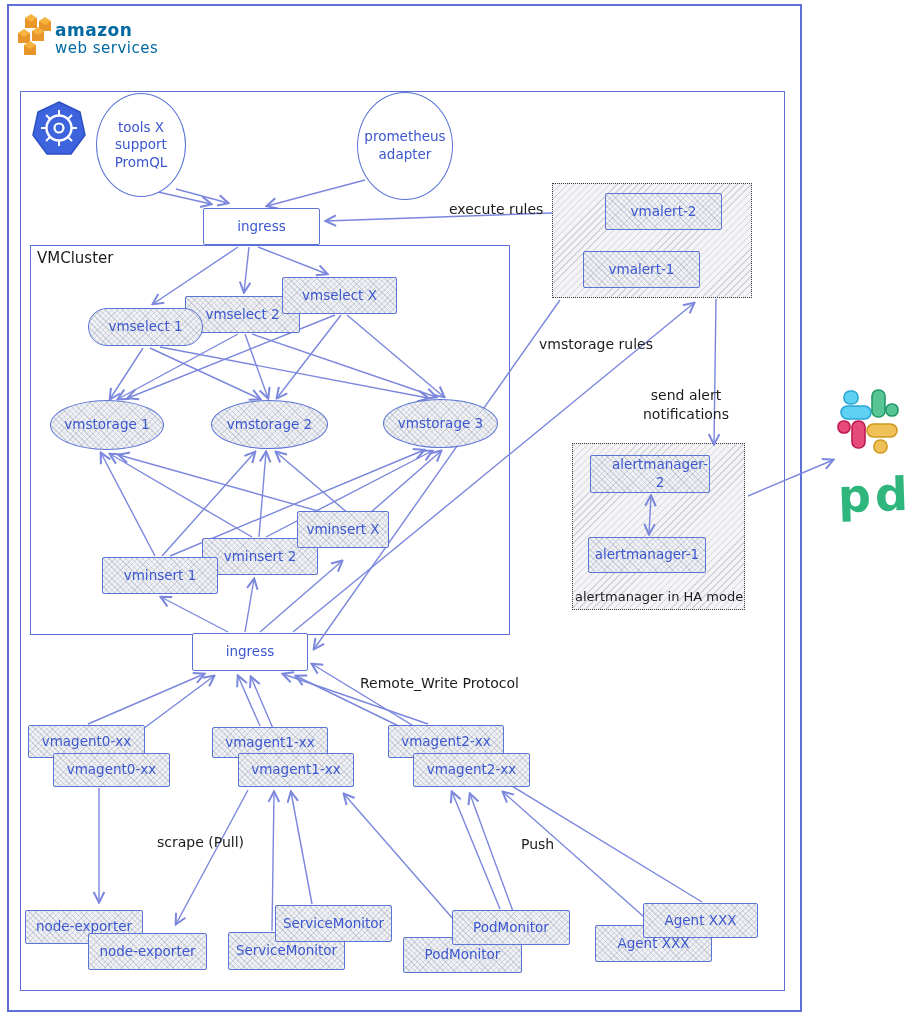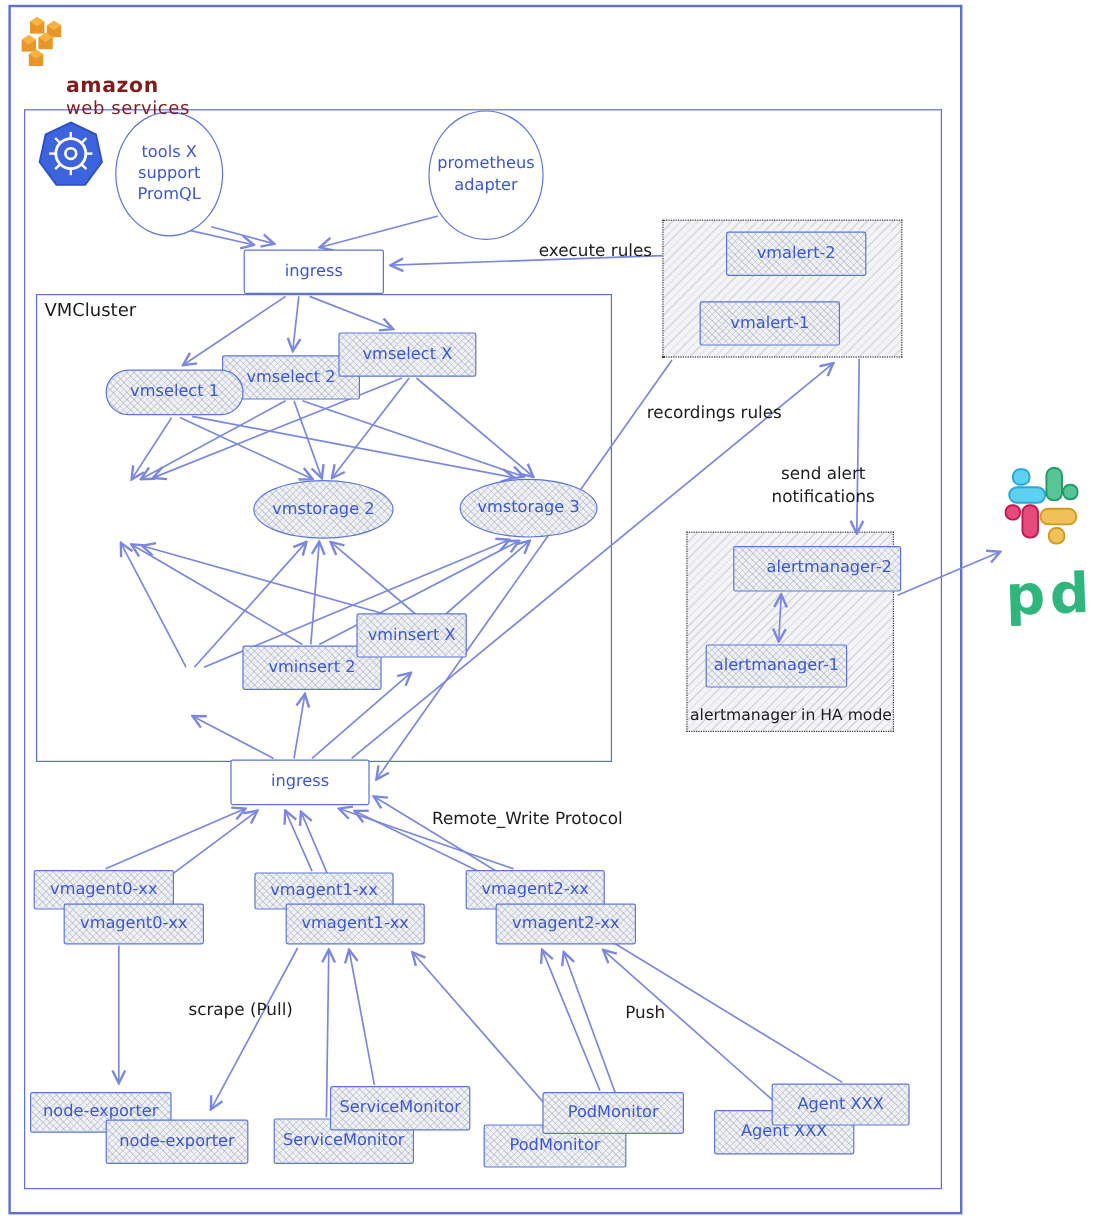--- a/index.html
+++ b/index.html
@@ -14,21 +14,21 @@
   .node{position:absolute;box-sizing:border-box;display:flex;align-items:center;justify-content:center;
     text-align:center;border:1.6px solid #5b74d6;color:#3c57cf;font-size:13.5px;line-height:1.3;
     white-space:pre-line;z-index:3;border-radius:2px;}
   .hatch{background-color:#f0f1f5;
     background-image:repeating-linear-gradient(45deg,rgba(125,135,158,.28) 0 1px,transparent 1px 4px),
       repeating-linear-gradient(-45deg,rgba(125,135,158,.22) 0 1px,transparent 1px 4px);}
   .plain{background:#ffffff;}
   .ellipse{border-radius:50%;}
   .lbl{position:absolute;color:#1c1c1c;font-size:13.5px;white-space:pre-line;z-index:4;line-height:1.35;}
   .lbl.big{font-size:14px;}
-  .aws-text{position:absolute;z-index:4;color:#7f1d1d;margin-top:42px;}
+  .aws-text{position:absolute;z-index:4;color:#0369a1;}
   .aws-text .l1{font-weight:bold;font-size:17px;letter-spacing:.5px;line-height:1;}
   .aws-text .l2{font-size:15px;letter-spacing:.5px;}
   .pd-text{position:absolute;z-index:4;color:#2EB67D;font-size:46px;font-weight:bold;
     font-family:"DejaVu Sans",sans-serif;letter-spacing:4px;transform:rotate(-2deg);}
 </style>
 </head>
 <body>
 
 <div class="canvas">
 
@@ -173,30 +173,32 @@
 adapter</div>
 
   <div class="node plain" style="left:203px;top:208px;width:117px;height:37px;">ingress</div>
 
   <div class="lbl" style="left:37px;top:248px;font-size:15px;">VMCluster</div>
 
   <div class="node hatch" style="left:185px;top:296px;width:115px;height:37px;">vmselect 2</div>
   <div class="node hatch" style="left:282px;top:277px;width:115px;height:37px;">vmselect X</div>
   <div class="node hatch" style="left:88px;top:308px;width:115px;height:38px;border-radius:19px;">vmselect 1</div>
 
+  <div class="node hatch ellipse" style="left:50px;top:400px;width:114px;height:50px;">vmstorage 1</div>
   <div class="node hatch ellipse" style="left:211px;top:400px;width:117px;height:49px;">vmstorage 2</div>
   <div class="node hatch ellipse" style="left:383px;top:399px;width:115px;height:49px;">vmstorage 3</div>
 
   <div class="node hatch" style="left:202px;top:538px;width:116px;height:37px;">vminsert 2</div>
   <div class="node hatch" style="left:297px;top:511px;width:92px;height:37px;">vminsert X</div>
+  <div class="node hatch" style="left:102px;top:557px;width:116px;height:37px;">vminsert 1</div>
 
   <div class="node hatch" style="left:605px;top:193px;width:117px;height:37px;">vmalert-2</div>
   <div class="node hatch" style="left:583px;top:251px;width:117px;height:37px;">vmalert-1</div>
 
-  <div class="node hatch" style="left:611px;top:455px;width:140px;height:38px;padding-left:20px;">alertmanager-2</div>
+  <div class="node hatch" style="left:590px;top:455px;width:120px;height:38px;padding-left:20px;">alertmanager-2</div>
   <div class="node hatch" style="left:588px;top:537px;width:118px;height:36px;">alertmanager-1</div>
   <div class="lbl" style="left:575px;top:588px;font-size:13px;">alertmanager in HA mode</div>
 
   <div class="node plain" style="left:192px;top:633px;width:116px;height:38px;">ingress</div>
 
   <div class="node hatch" style="left:28px;top:725px;width:117px;height:33px;">vmagent0-xx</div>
   <div class="node hatch" style="left:53px;top:753px;width:117px;height:34px;">vmagent0-xx</div>
   <div class="node hatch" style="left:212px;top:727px;width:116px;height:31px;">vmagent1-xx</div>
   <div class="node hatch" style="left:238px;top:753px;width:116px;height:34px;">vmagent1-xx</div>
   <div class="node hatch" style="left:388px;top:725px;width:116px;height:33px;">vmagent2-xx</div>
@@ -205,21 +207,21 @@
   <div class="node hatch" style="left:25px;top:910px;width:118px;height:34px;">node-exporter</div>
   <div class="node hatch" style="left:88px;top:933px;width:119px;height:37px;">node-exporter</div>
   <div class="node hatch" style="left:228px;top:932px;width:117px;height:38px;">ServiceMonitor</div>
   <div class="node hatch" style="left:275px;top:905px;width:117px;height:37px;">ServiceMonitor</div>
   <div class="node hatch" style="left:403px;top:937px;width:119px;height:36px;">PodMonitor</div>
   <div class="node hatch" style="left:452px;top:910px;width:118px;height:35px;">PodMonitor</div>
   <div class="node hatch" style="left:595px;top:925px;width:117px;height:37px;">Agent XXX</div>
   <div class="node hatch" style="left:643px;top:903px;width:115px;height:35px;">Agent XXX</div>
 
   <div class="lbl" style="left:449px;top:200px;font-size:14px;">execute rules</div>
-  <div class="lbl" style="left:539px;top:335px;font-size:14px;">recordings rules</div>
+  <div class="lbl" style="left:539px;top:335px;font-size:14px;">vmstorage rules</div>
   <div class="lbl" style="left:631px;top:386px;width:110px;text-align:center;font-size:14px;">send alert
 notifications</div>
   <div class="lbl" style="left:360px;top:674px;font-size:14px;">Remote_Write Protocol</div>
   <div class="lbl big" style="left:157px;top:833px;">scrape (Pull)</div>
   <div class="lbl big" style="left:521px;top:835px;">Push</div>
 
   <div class="pd-text" style="left:838px;top:468px;">pd</div>
 
 </div>
 

